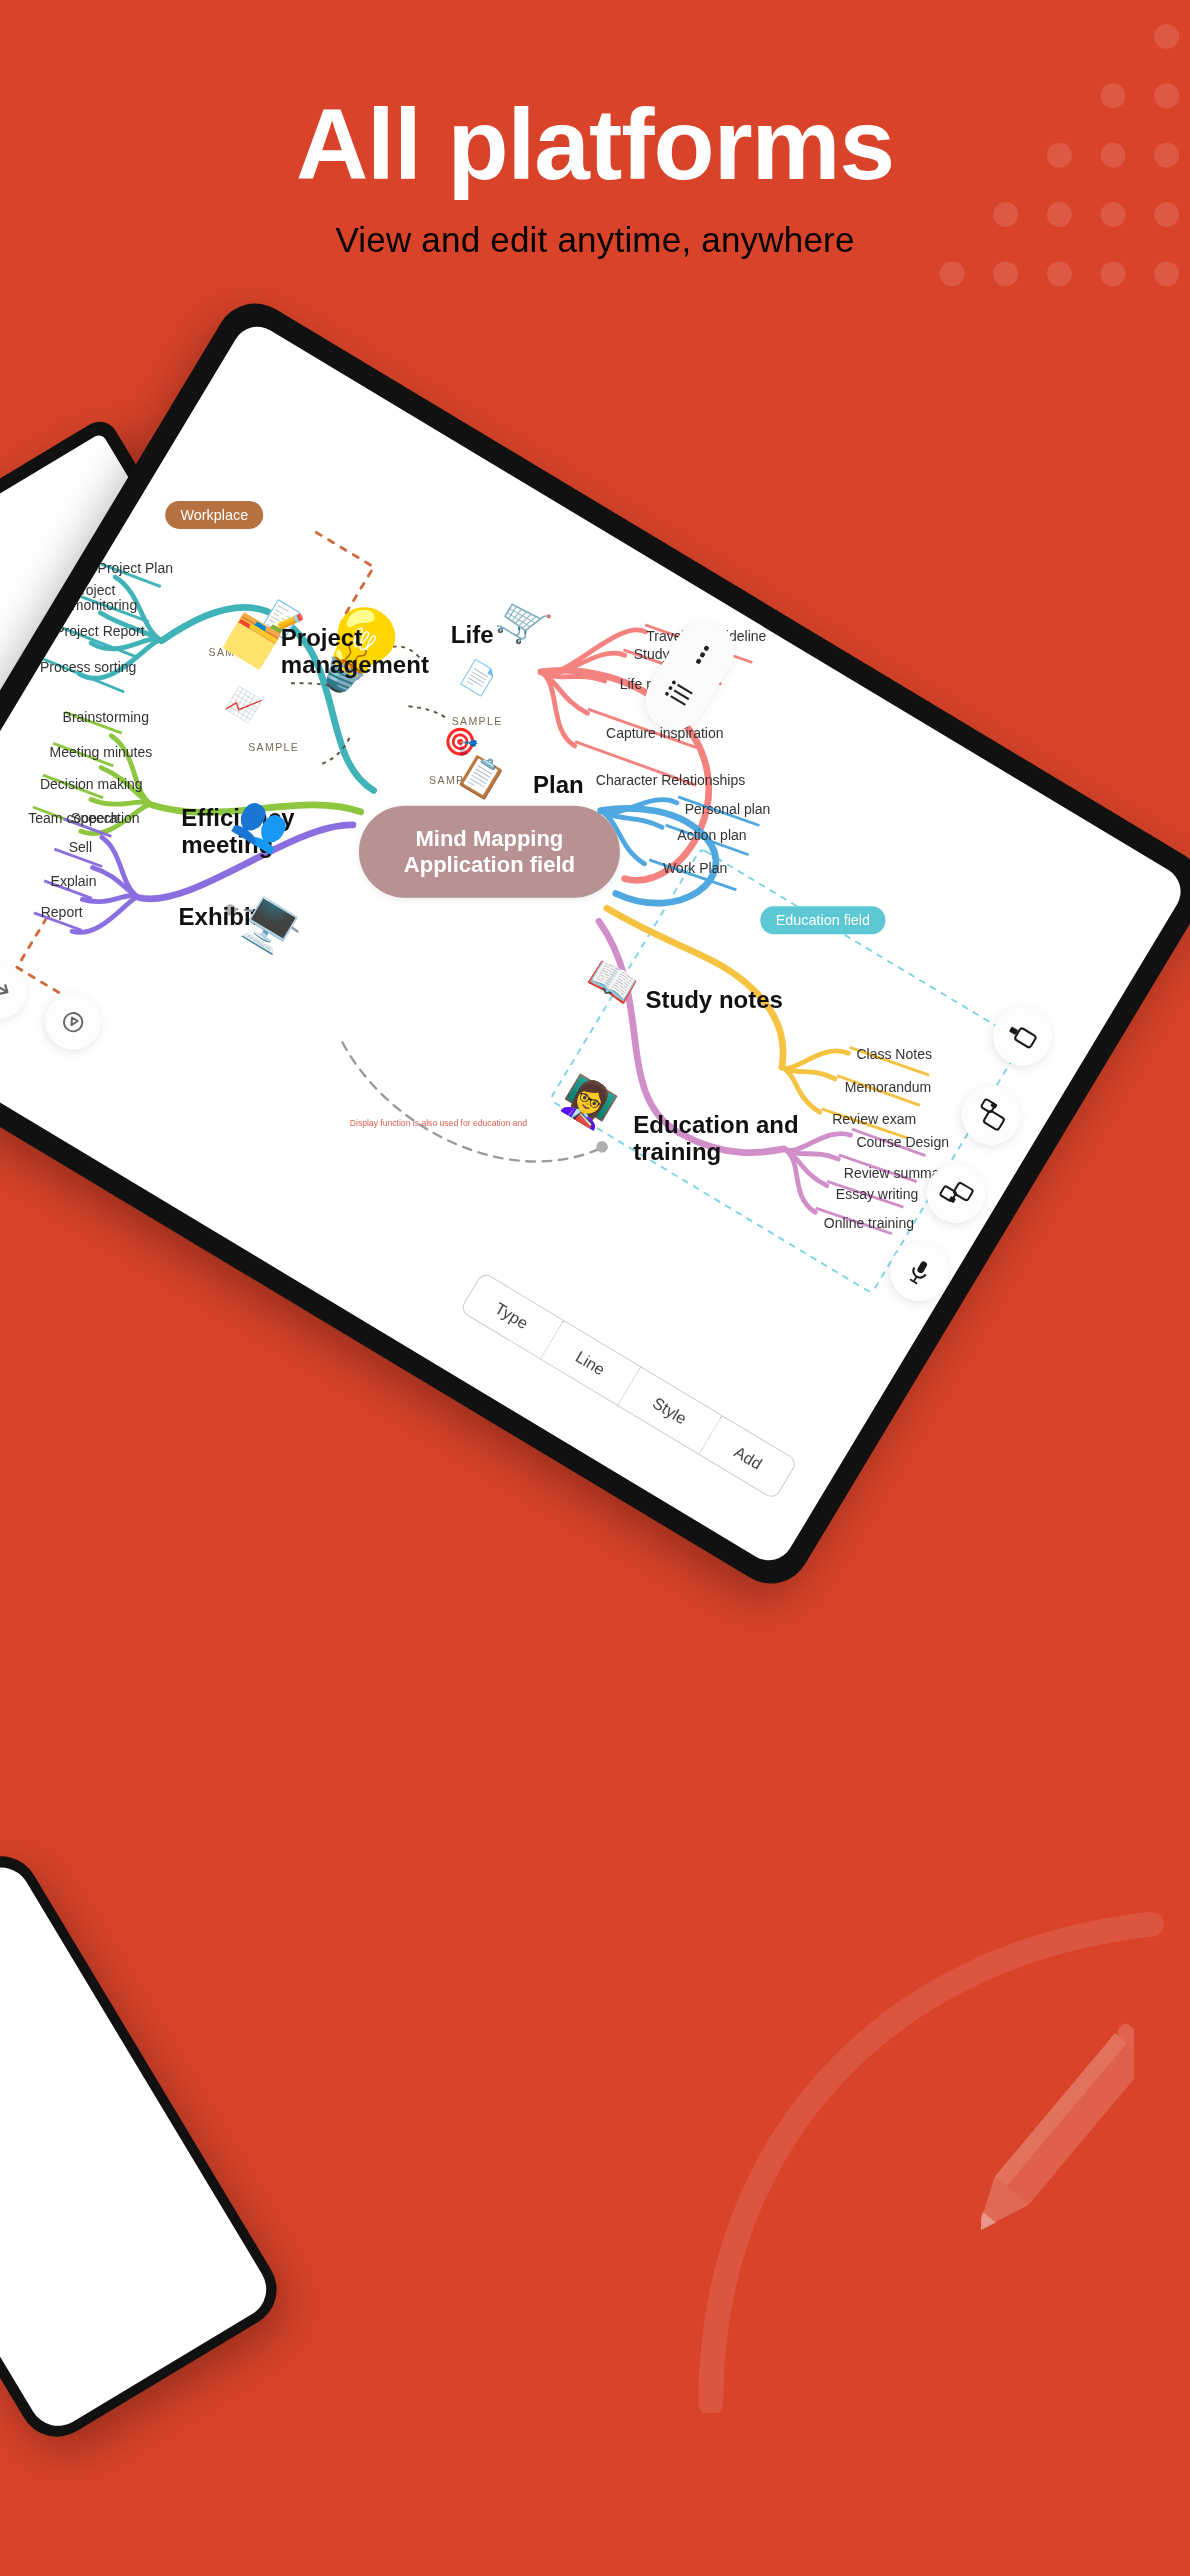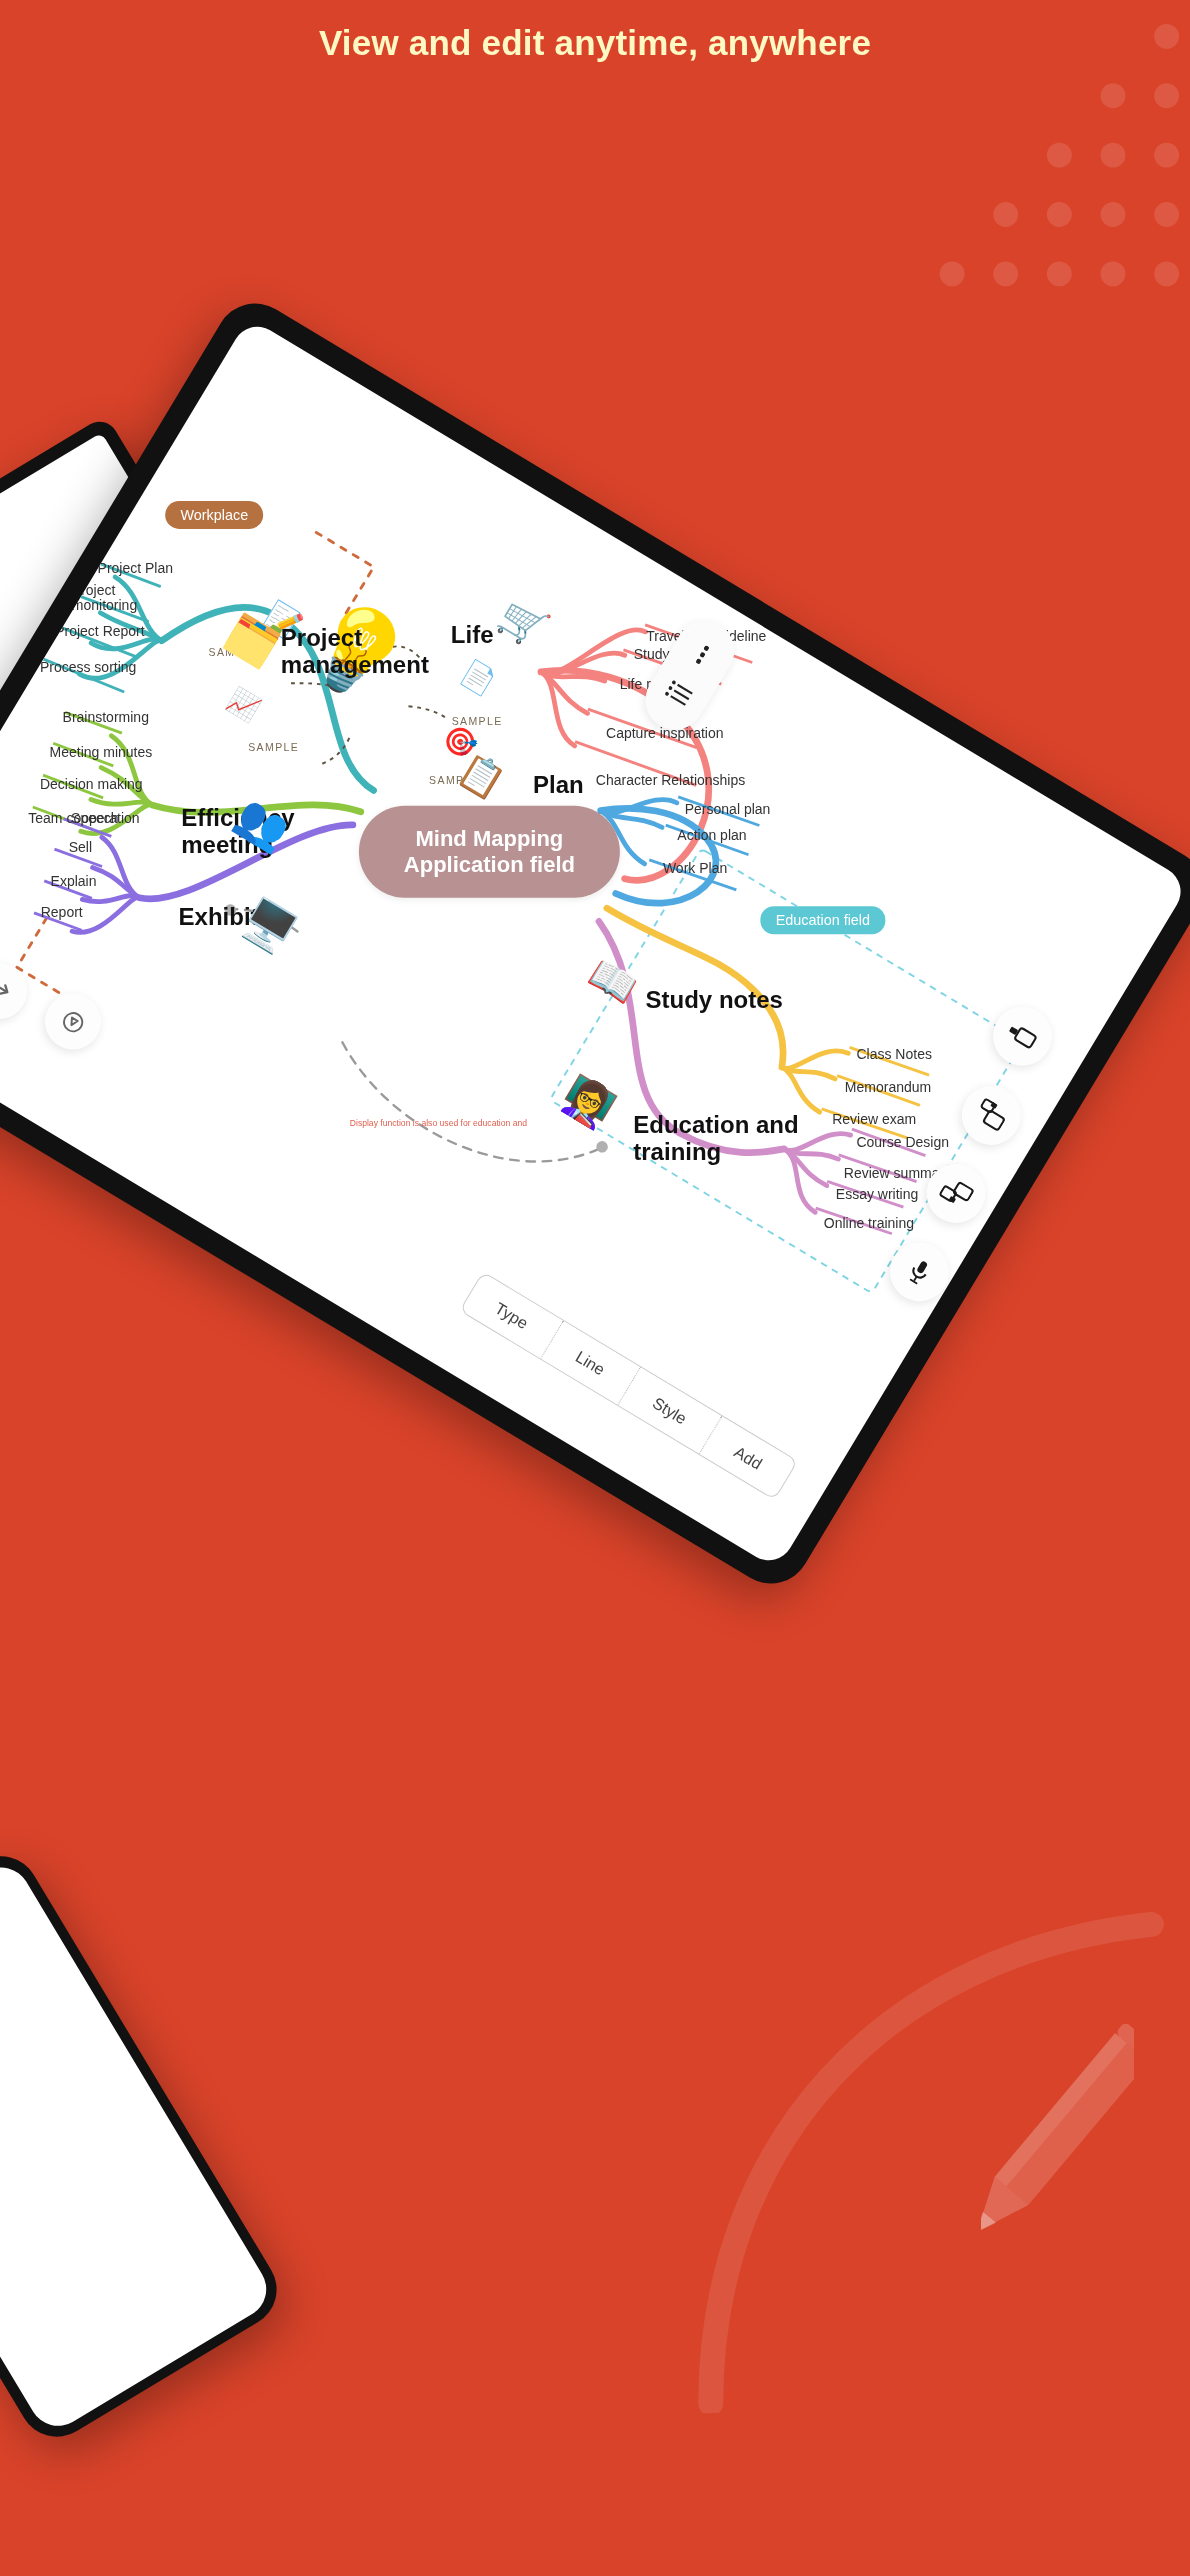--- a/index.html
+++ b/index.html
@@ -19,22 +19,22 @@
     margin-top:92px;
     font-size:100px;
     font-weight:700;
     color:#ffffff;
     letter-spacing:-1px;
     line-height:1.05;
   }
   #page-subtitle {
     margin-top:23px;
     font-size:35px;
-    font-weight:700;
-    color:#fef9c3;
+    font-weight:400;
+    color:#000000;
     letter-spacing:0.2px;
   }
 
   
   .device { position:absolute; }
   .bezel { background:#111; border-radius:33px; box-shadow:0 17px 46px rgba(0,0,0,.30); }
   .screen { background:#fff; overflow:hidden; position:relative; }
 
   
   #laptop { left:-335px; top:537px; width:613px; height:498px; transform:rotate(-31deg); z-index:3; }
@@ -171,20 +171,21 @@
     <circle cx="116" cy="348" r="13"></circle>
       <circle cx="172" cy="348" r="13"></circle>
       <circle cx="228" cy="348" r="13"></circle>
       <circle cx="284" cy="348" r="13"></circle>
       <circle cx="340" cy="348" r="13"></circle>
       <circle cx="396" cy="348" r="13"></circle>
   </g>
 </svg>
 
 <div id="header">
+  <h1 id="page-title">All platforms</h1>
   <p id="page-subtitle">View and edit anytime, anywhere</p>
 </div>
 
 <div id="laptop" class="device">
   <div class="bezel">
     <div class="screen">
 
       <div id="laptop-bottombar">
         
         

